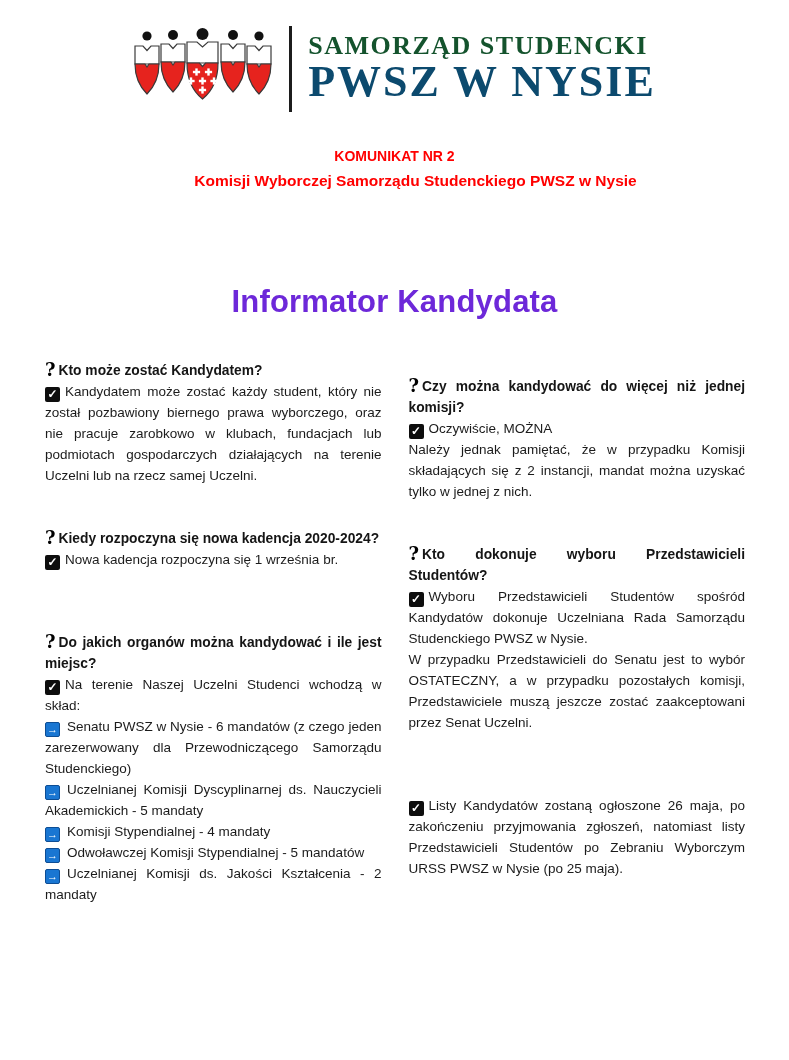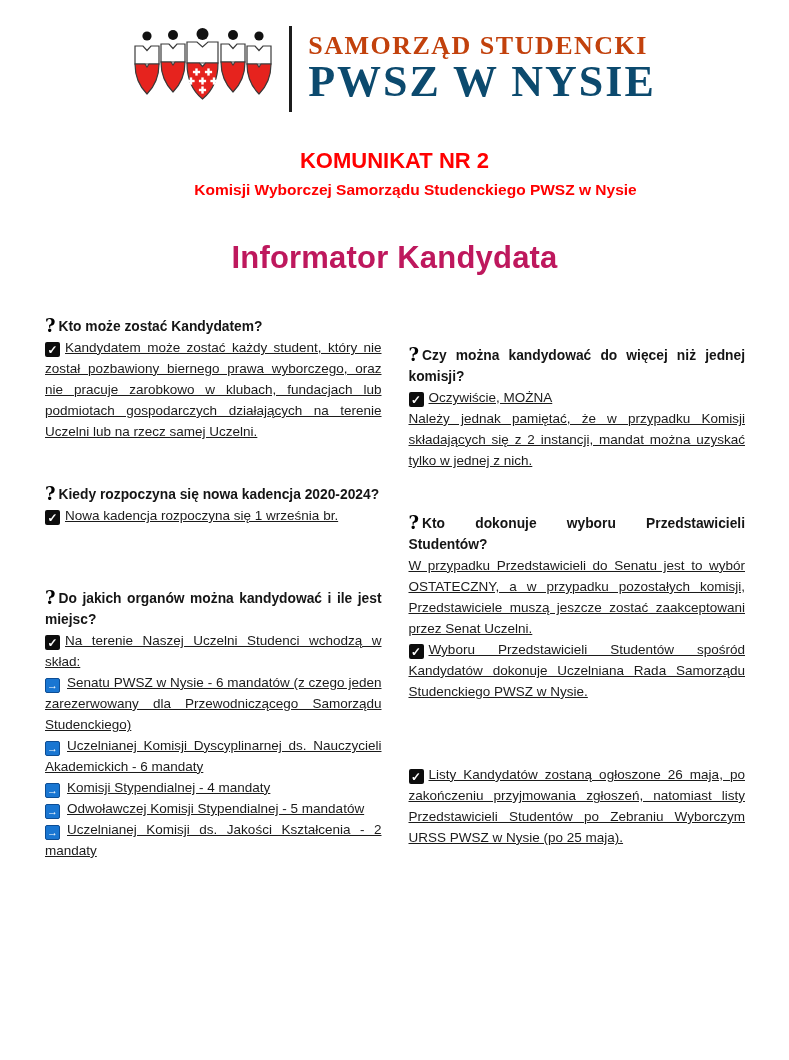--- a/index.html
+++ b/index.html
@@ -12,48 +12,48 @@
   
   .logo-row {
     display:flex; justify-content:center; align-items:center;
     padding-top:26px; gap:16px;
   }
   .logo-shields { width:140px; height:84px; flex:0 0 auto; }
   .logo-divider { width:3px; height:86px; background:#1c1c1c; flex:0 0 auto; }
   .logo-text { display:flex; flex-direction:column; justify-content:center; }
   .logo-line1 {
     font-family:"Liberation Serif", serif; font-size:26px; font-weight:600;
-    letter-spacing:1.5px; color:#c2410c; line-height:1.0; white-space:nowrap;
+    letter-spacing:1.5px; color:#14532d; line-height:1.0; white-space:nowrap;
   }
   .logo-line2 {
     font-family:"Liberation Serif", serif; font-size:44px; font-weight:600;
     letter-spacing:2px; color:#0c4a6e; line-height:1.05; white-space:nowrap;
   }
   .announce { text-align:center; margin-top:36px; }
-  .announce-title { font-size:22px; font-weight:bold; color:#ff0000; line-height:1.2; }
+  .announce-title { font-size:14px; font-weight:bold; color:#ff0000; line-height:1.2; }
   .announce-sub { font-size:15.5px; font-weight:bold; color:#ff0000; margin-top:7px; line-height:1.2;padding-left:42px; }
   .doc-title {
-    text-align:center; margin-top:40px; font-size:31px; font-weight:bold;
-    color:#be185d; letter-spacing:0.2px;
+    text-align:center; margin-top:94px; font-size:31px; font-weight:bold;
+    color:#6d28d9; letter-spacing:0.2px;
   }
   
   .columns {
-    display:flex; gap:27px; padding:0 44px 0 45px; margin-top:40px;align-items:center;
+    display:flex; gap:27px; padding:0 44px 0 45px; margin-top:40px;
   }
   .col { flex:1 1 0; min-width:0; }
   .col-right { padding-top:16px; }
   .qa { margin-bottom:42px; }
   .qa.gap-lg { margin-bottom:62px; }
   .qa:last-child { margin-bottom:13px; }
   .q {
     font-size:13.8px; font-weight:bold; line-height:21px;
     text-align:justify; color:#151515;
   }
   .a {
-    font-size:13.5px; line-height:21px; text-align:justify; color:#1b1b1b;text-decoration:underline;
+    font-size:13.5px; line-height:21px; text-align:justify; color:#1b1b1b;
   }
   
   .qicon {
     display:inline-block; font-family:"DejaVu Serif", serif;
     font-weight:900; font-size:18px; line-height:15px;
     margin-right:3px; vertical-align:-1px; color:#000;
   }
   .chk {
     display:inline-flex; justify-content:center; align-items:center;
     width:15px; height:15px; background:#0d0d0d; border-radius:2px;
@@ -130,40 +130,40 @@
 
       <section class="qa gap-lg">
         <h3 class="q"><span class="qicon">?</span><span>Kiedy rozpoczyna się nowa kadencja 2020-2024?</span></h3>
         <p class="a"><span class="chk">✓</span><span>Nowa kadencja rozpoczyna się 1 września br.</span></p>
       </section>
 
       <section class="qa">
         <h3 class="q"><span class="qicon">?</span><span>Do jakich organów można kandydować i ile jest miejsc?</span></h3>
         <p class="a"><span class="chk">✓</span><span>Na terenie Naszej Uczelni Studenci wchodzą w skład:</span></p>
         <p class="a"><span class="arr">→</span><span>Senatu PWSZ w Nysie - 6 mandatów (z czego jeden zarezerwowany dla Przewodniczącego Samorządu Studenckiego)</span></p>
-        <p class="a"><span class="arr">→</span><span>Uczelnianej Komisji Dyscyplinarnej ds. Nauczycieli Akademickich - 6 mandaty</span></p>
+        <p class="a"><span class="arr">→</span><span>Uczelnianej Komisji Dyscyplinarnej ds. Nauczycieli Akademickich - 5 mandaty</span></p>
         <p class="a"><span class="arr">→</span><span>Komisji Stypendialnej - 4 mandaty</span></p>
         <p class="a"><span class="arr">→</span><span>Odwoławczej Komisji Stypendialnej - 5 mandatów</span></p>
         <p class="a"><span class="arr">→</span><span>Uczelnianej Komisji ds. Jakości Kształcenia - 2 mandaty</span></p>
       </section>
 
     </div>
 
     <div class="col col-right">
 
       <section class="qa">
         <h3 class="q"><span class="qicon">?</span><span>Czy można kandydować do więcej niż jednej komisji?</span></h3>
         <p class="a"><span class="chk">✓</span><span>Oczywiście, MOŻNA</span></p>
         <p class="a"><span>Należy jednak pamiętać, że w przypadku Komisji składających się z 2 instancji, mandat można uzyskać tylko w jednej z nich.</span></p>
       </section>
 
       <section class="qa gap-lg">
         <h3 class="q"><span class="qicon">?</span><span>Kto dokonuje wyboru Przedstawicieli Studentów?</span></h3>
+        <p class="a"><span class="chk">✓</span><span>Wyboru Przedstawicieli Studentów spośród Kandydatów dokonuje Uczelniana Rada Samorządu Studenckiego PWSZ w Nysie.</span></p>
         <p class="a"><span>W przypadku Przedstawicieli do Senatu jest to wybór OSTATECZNY, a w przypadku pozostałych komisji, Przedstawiciele muszą jeszcze zostać zaakceptowani przez Senat Uczelni.</span></p>
-        <p class="a"><span class="chk">✓</span><span>Wyboru Przedstawicieli Studentów spośród Kandydatów dokonuje Uczelniana Rada Samorządu Studenckiego PWSZ w Nysie.</span></p>
       </section>
 
       <section class="qa">
         <p class="a"><span class="chk">✓</span><span>Listy Kandydatów zostaną ogłoszone 26 maja, po zakończeniu przyjmowania zgłoszeń, natomiast listy Przedstawicieli Studentów po Zebraniu Wyborczym URSS PWSZ w Nysie (po 25 maja).</span></p>
       </section>
 
     </div>
   </div>
 
 </div>

